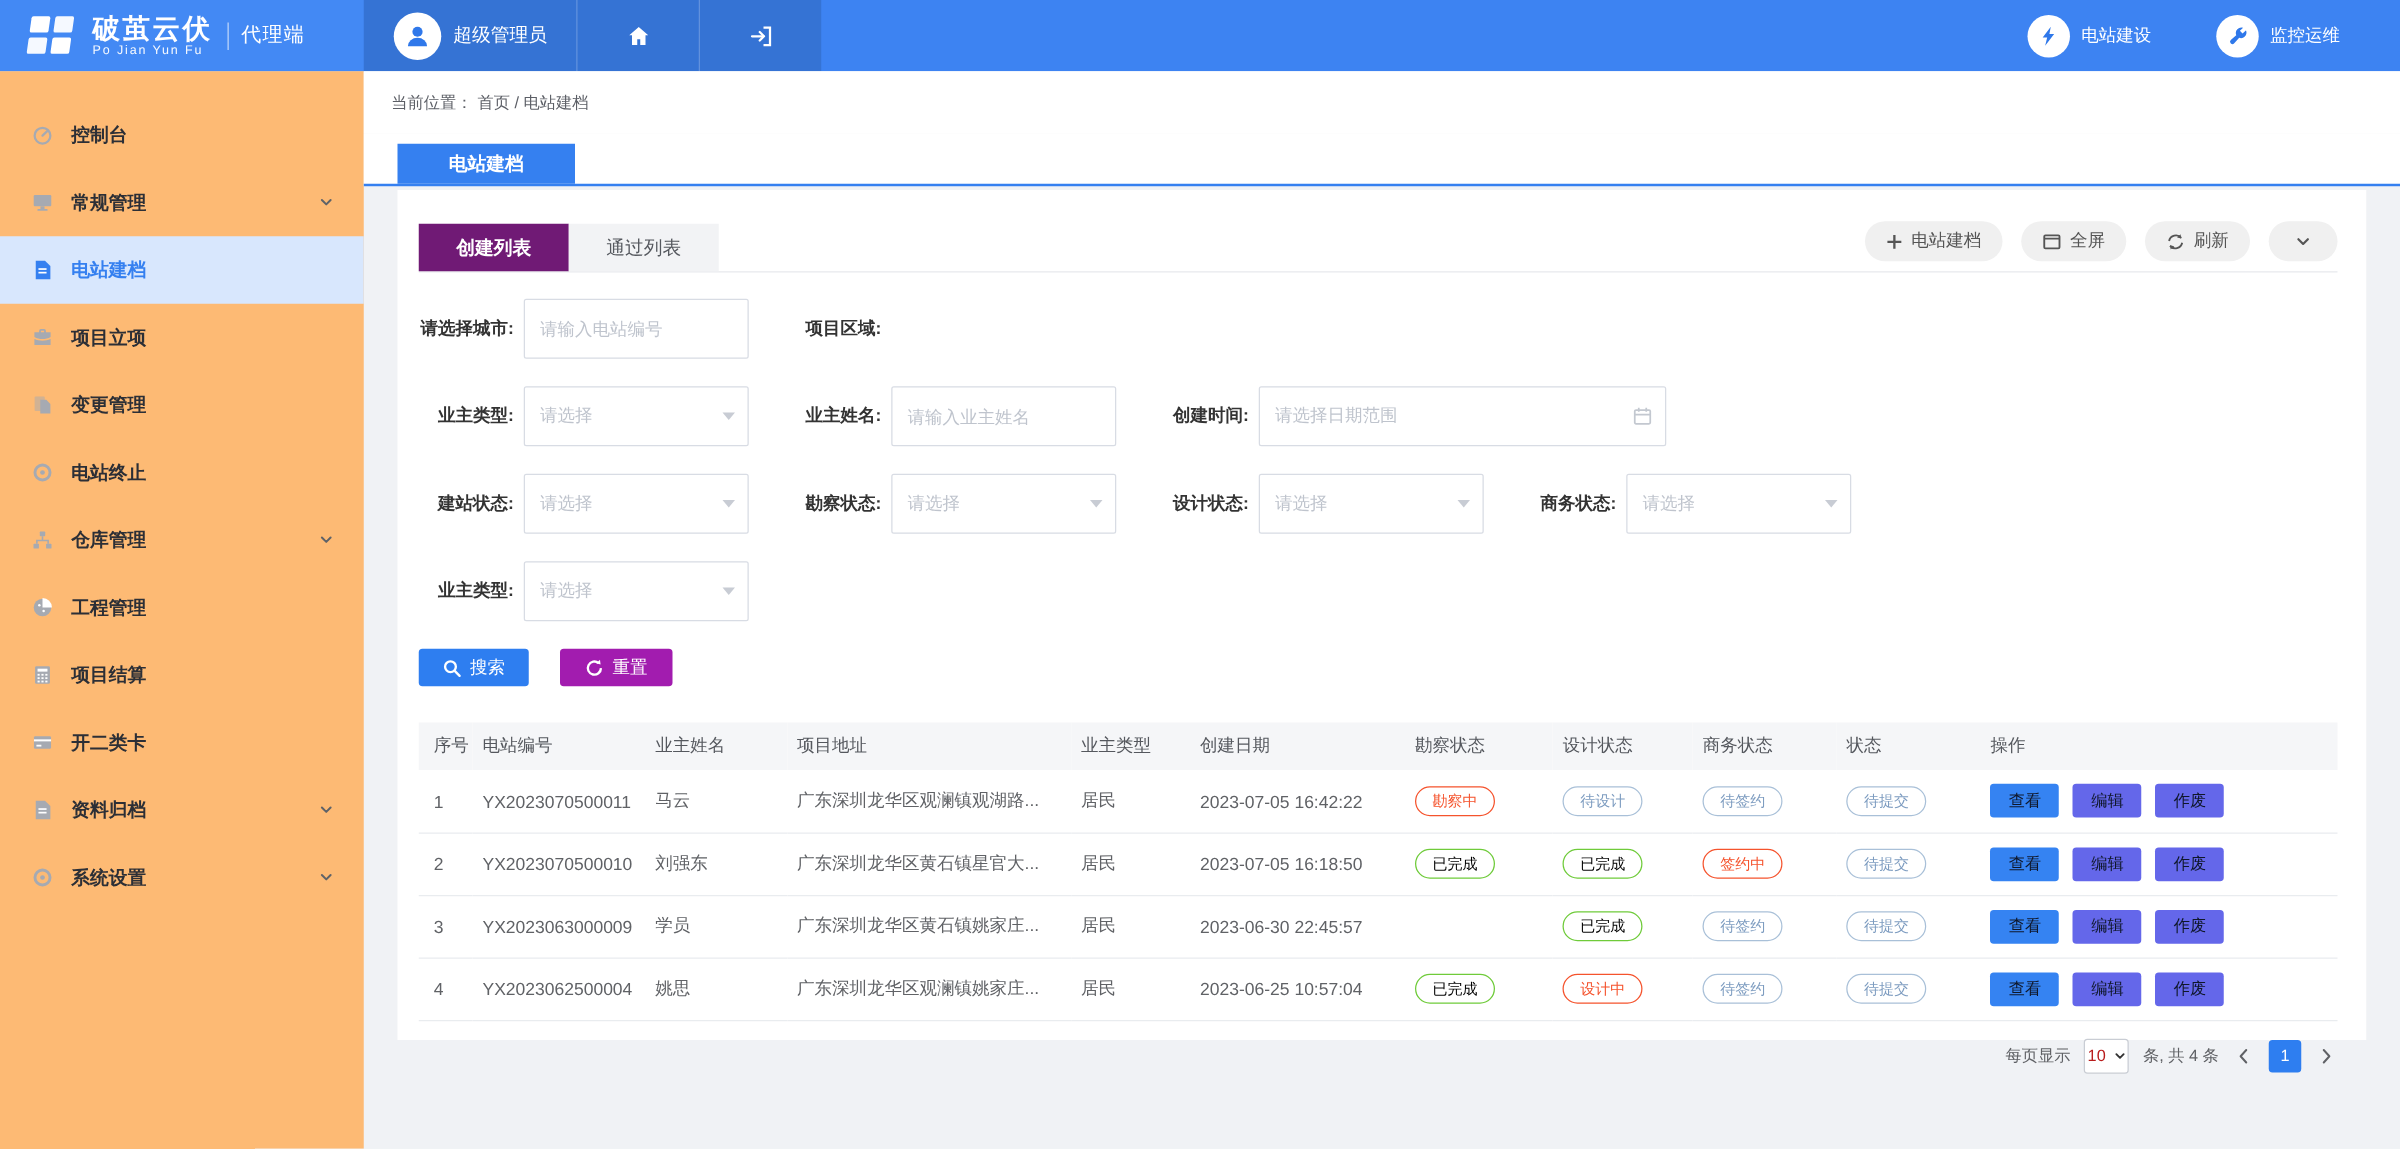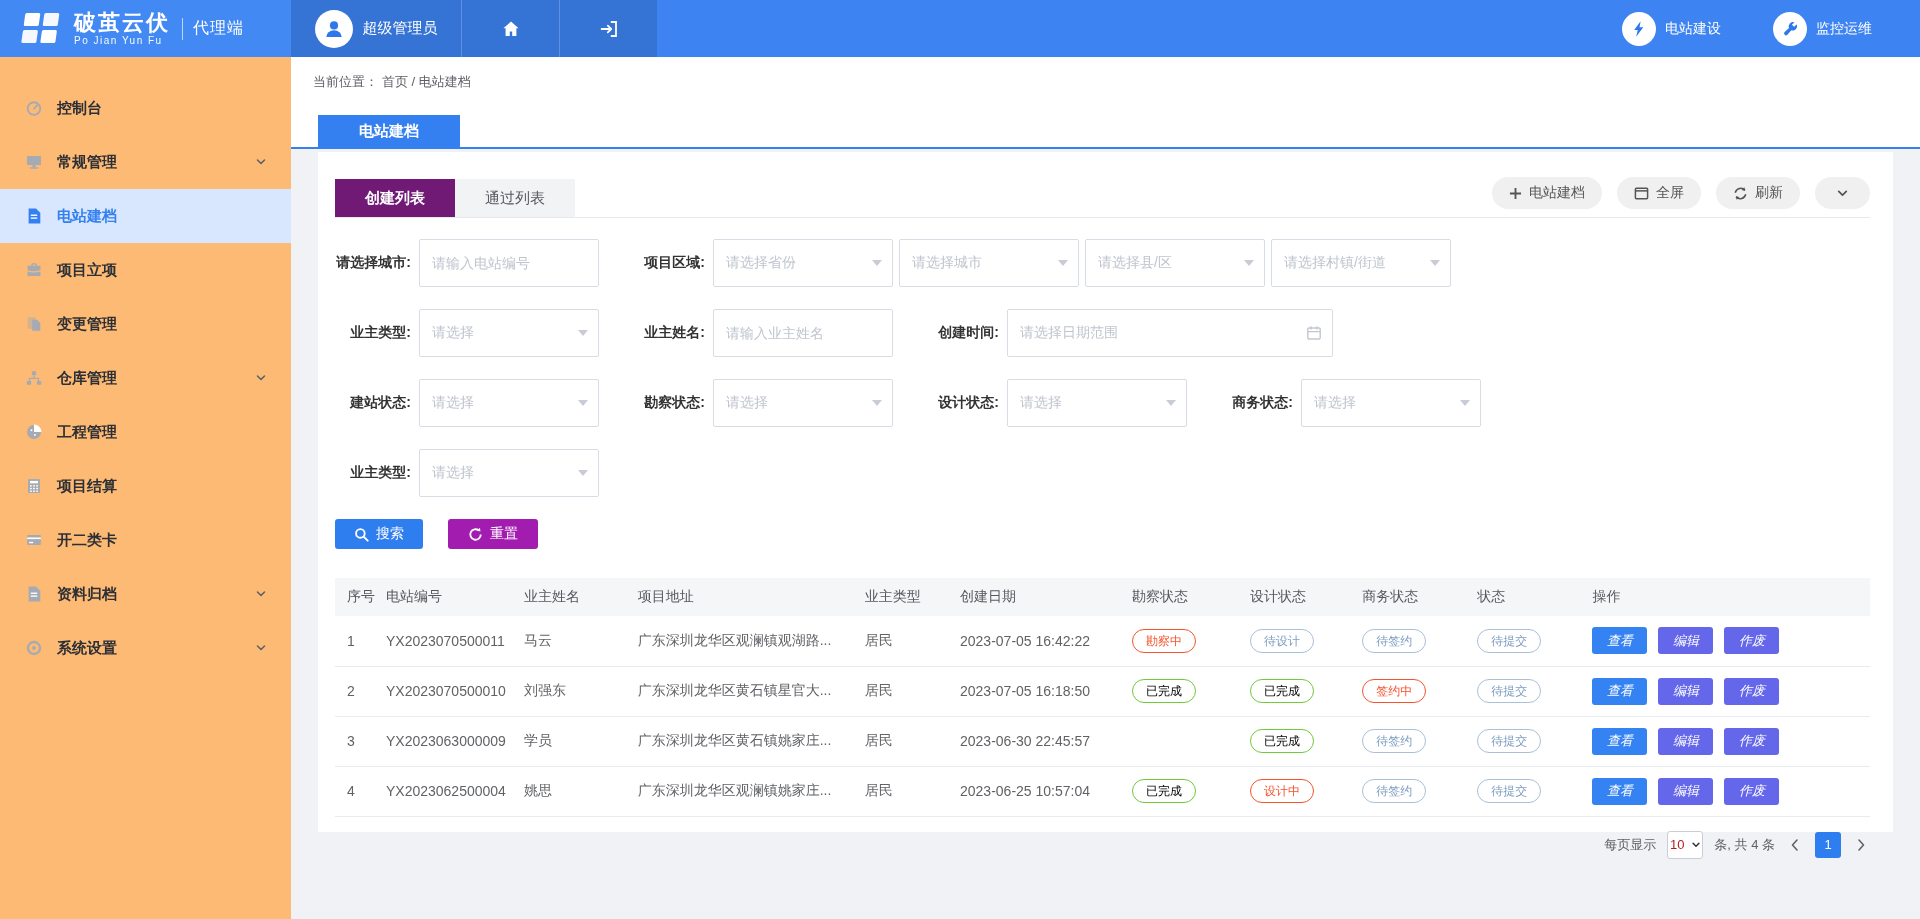--- a/index.html
+++ b/index.html
@@ -102,22 +102,22 @@
     font-size:14px; color:#55585e; padding:0 8px; white-space:nowrap; }
   td { height:50px; border-bottom:1px solid #e9ecef; font-size:14px; color:#606266;
     padding:0 8px; white-space:nowrap; overflow:hidden; }
   th:first-child, td:first-child { padding-left:12px; }
   .badge { display:inline-block; min-width:64px; text-align:center; padding:4px 12px;
     border:1px solid; border-radius:14px; font-size:12px; line-height:14px; }
   .badge[data-type="orange"] { color:#f5532d; border-color:#f5532d; }
   .badge[data-type="green"]  { color:#000000; border-color:#6fcb3a; }
   .badge[data-type="blue"]   { color:#7d9cc0; border-color:#a9c0d8; }
   .ops { display:flex; gap:11px; }
-  .op { border:none; height:27px; min-width:55px; border-radius:3px; color:#ffffff;
-    font-size:13px; cursor:pointer; font-family:inherit; padding:0 10px;font-style:italic; }
+  .op { border:none; height:27px; min-width:55px; border-radius:3px; color:#0f172a;
+    font-size:13px; cursor:pointer; font-family:inherit; padding:0 10px; }
   .op-view { background:#3583f2; }
   .op-edit, .op-void { background:#6467ea; }
 
   
   .pagination { display:flex; justify-content:flex-end; align-items:center;
     margin-top:14px; gap:11px; font-size:13px; color:#606266; }
   .pp-select { width:36px; height:28px; border:1px solid #c9cdd4; border-radius:3px;
     background:#fff; display:flex; align-items:center; justify-content:center;
     gap:6px; color:#b91c1c; cursor:pointer; }
   .pg-chev { display:flex; align-items:center; cursor:pointer; color:#606266; padding:0 2px; }
@@ -239,20 +239,29 @@
         <span>项目立项</span>
       </li>
       <li>
         <span class="micon">
           <svg width="18" height="18" viewBox="0 0 20 20" fill="currentColor">
             <rect x="3" y="2.4" width="9" height="13" rx="1" opacity=".5"></rect>
             <path d="M8 5.4h5.4L17 9v8.6H8z"></path>
           </svg>
         </span>
         <span>变更管理</span>
+      </li>
+      <li>
+        <span class="micon">
+          <svg width="18" height="18" viewBox="0 0 20 20" fill="none">
+            <circle cx="10" cy="10" r="6.7" stroke="currentColor" stroke-width="2.6"></circle>
+            <circle cx="10" cy="10" r="2.1" fill="currentColor"></circle>
+          </svg>
+        </span>
+        <span>电站终止</span>
       </li>
       <li>
         <span class="micon">
           <svg width="18" height="18" viewBox="0 0 20 20" fill="currentColor">
             <rect x="7.6" y="2.4" width="4.8" height="4.2" rx=".6"></rect>
             <rect x="2" y="13.4" width="4.8" height="4.2" rx=".6"></rect>
             <rect x="13.2" y="13.4" width="4.8" height="4.2" rx=".6"></rect>
             <path d="M9.3 6.6h1.4v3.2h5v3.6h-1.4v-2.2H5.7v2.2H4.3V9.8h5z"></path>
           </svg>
         </span>
@@ -390,38 +399,20 @@
 
         <div class="filters">
 
           <div class="frow">
             <div class="fgroup">
               <span class="flabel">请选择城市:</span>
               <input class="fbox w-std" type="text" placeholder="请输入电站编号" style="">
             </div>
             <div class="fgroup">
               <span class="flabel">项目区域:</span>
-              <div class="multi">
-                <div class="fbox w-std">
-                  <span class="ph">请选择省份</span>
-                  <span class="caret"></span>
-                </div>
-                <div class="fbox w-std">
-                  <span class="ph">请选择城市</span>
-                  <span class="caret"></span>
-                </div>
-                <div class="fbox w-std">
-                  <span class="ph">请选择县/区</span>
-                  <span class="caret"></span>
-                </div>
-                <div class="fbox w-std">
-                  <span class="ph">请选择村镇/街道</span>
-                  <span class="caret"></span>
-                </div>
-              </div>
             </div>
           </div>
 
           <div class="frow">
             <div class="fgroup">
               <span class="flabel">业主类型:</span>
               <div class="fbox w-std">
                 <span class="ph">请选择</span>
                 <span class="caret"></span>
               </div>

